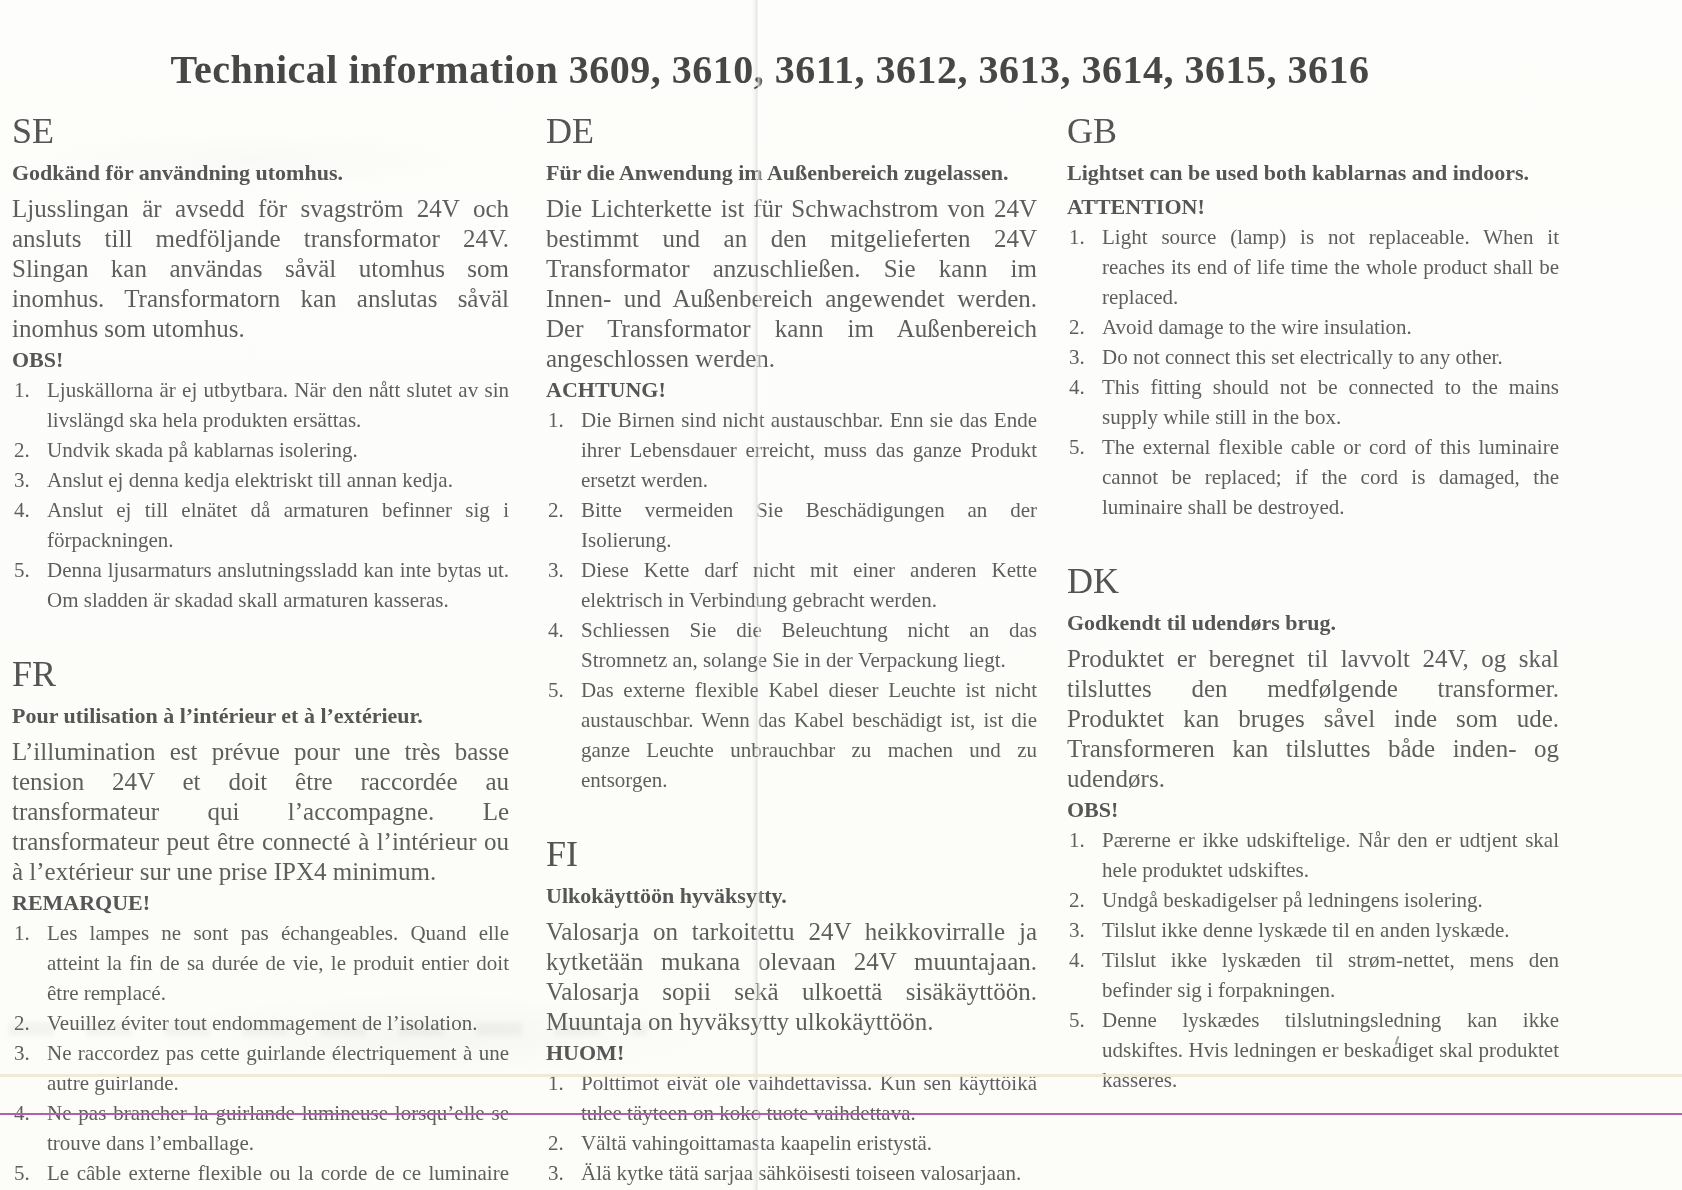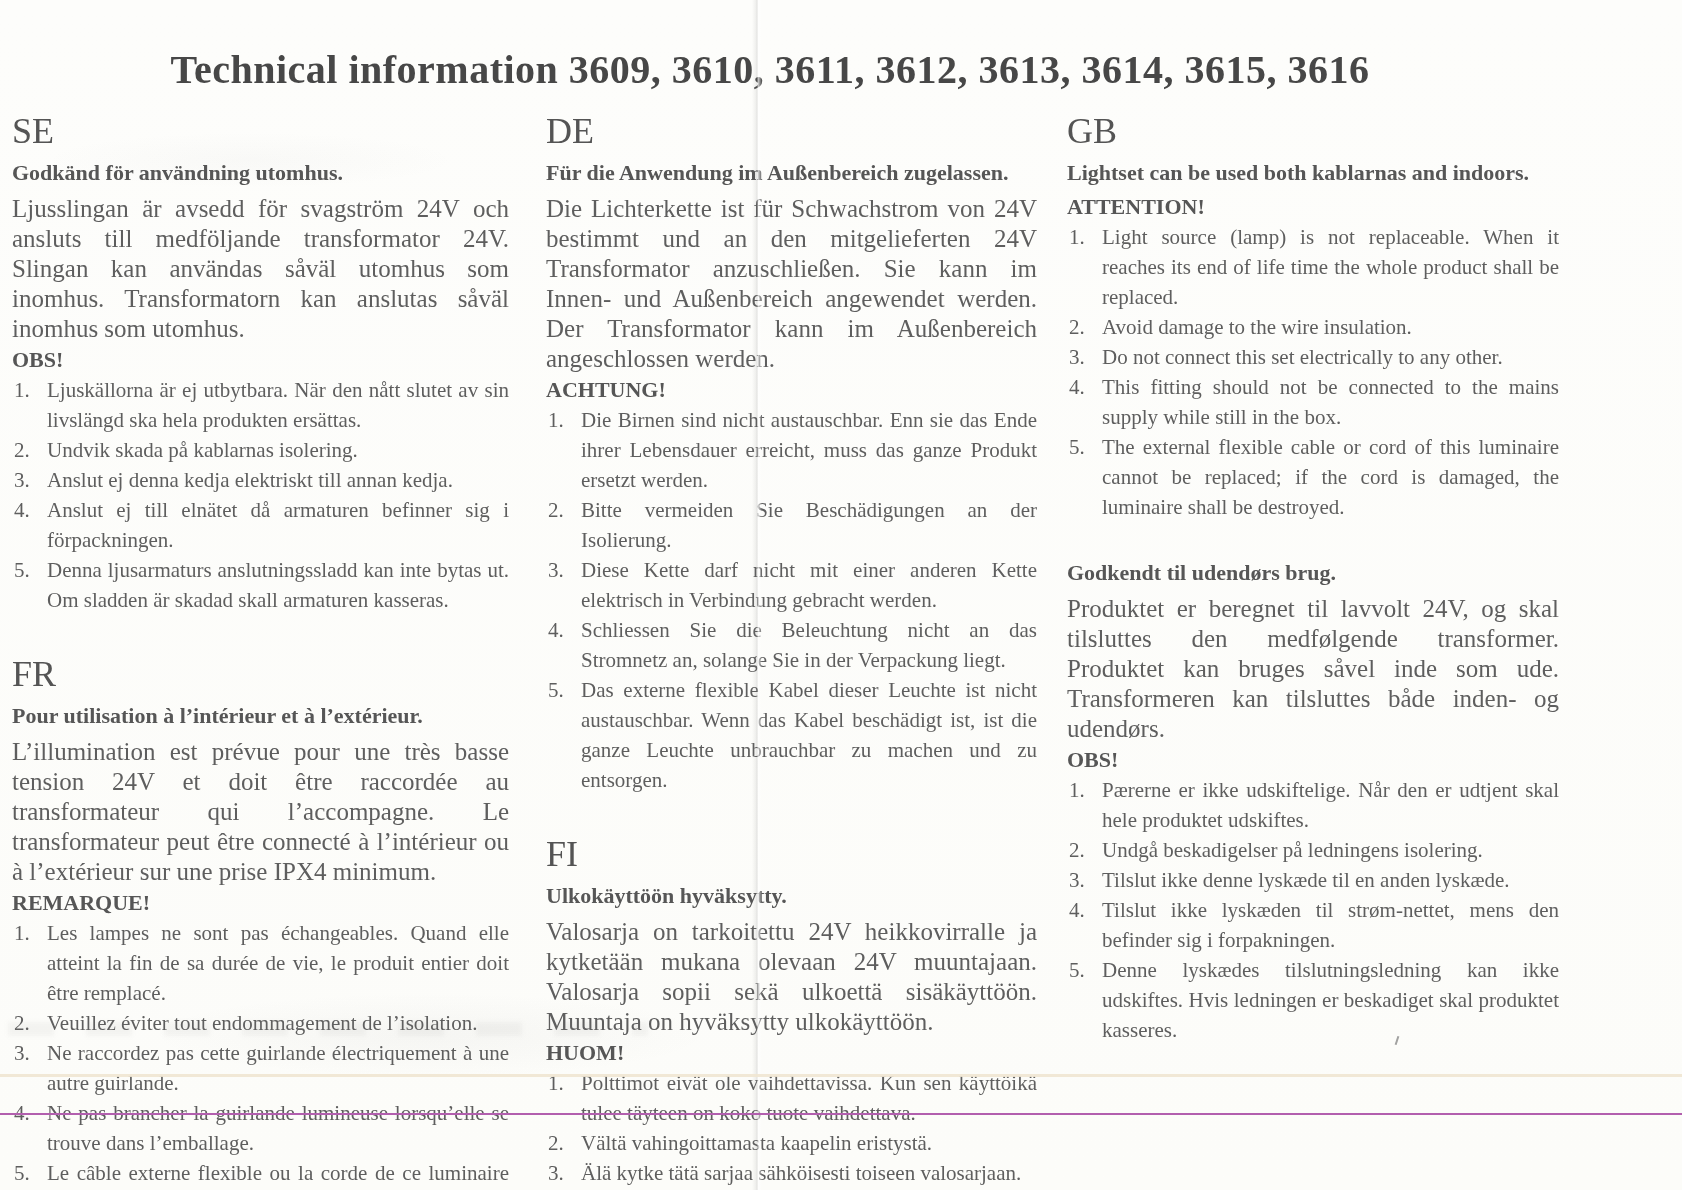--- a/index.html
+++ b/index.html
@@ -167,20 +167,21 @@
       <ol class="warning-list">
         <li>Light source (lamp) is not replaceable. When it reaches its end of life time the whole product shall be replaced.</li>
         <li>Avoid damage to the wire insulation.</li>
         <li>Do not connect this set electrically to any other.</li>
         <li>This fitting should not be connected to the mains supply while still in the box.</li>
         <li>The external flexible cable or cord of this luminaire cannot be replaced; if the cord is damaged, the luminaire shall be destroyed.</li>
       </ol>
     </section>
 
     <section class="lang-section">
+      <h2 class="lang-code">DK</h2>
       <h3 class="subtitle">Godkendt til udendørs brug.</h3>
       <p class="intro">Produktet er beregnet til lavvolt 24V, og skal tilsluttes den medfølgende transformer. Produktet kan bruges såvel inde som ude. Transformeren kan tilsluttes både inden- og udendørs.</p>
       <h4 class="warning-label">OBS!</h4>
       <ol class="warning-list">
         <li>Pærerne er ikke udskiftelige. Når den er udtjent skal hele produktet udskiftes.</li>
         <li>Undgå beskadigelser på ledningens isolering.</li>
         <li>Tilslut ikke denne lyskæde til en anden lyskæde.</li>
         <li>Tilslut ikke lyskæden til strøm-nettet, mens den befinder sig i forpakningen.</li>
         <li>Denne lyskædes tilslutningsledning kan ikke udskiftes. Hvis ledningen er beskadiget skal produktet kasseres.</li>
       </ol>

